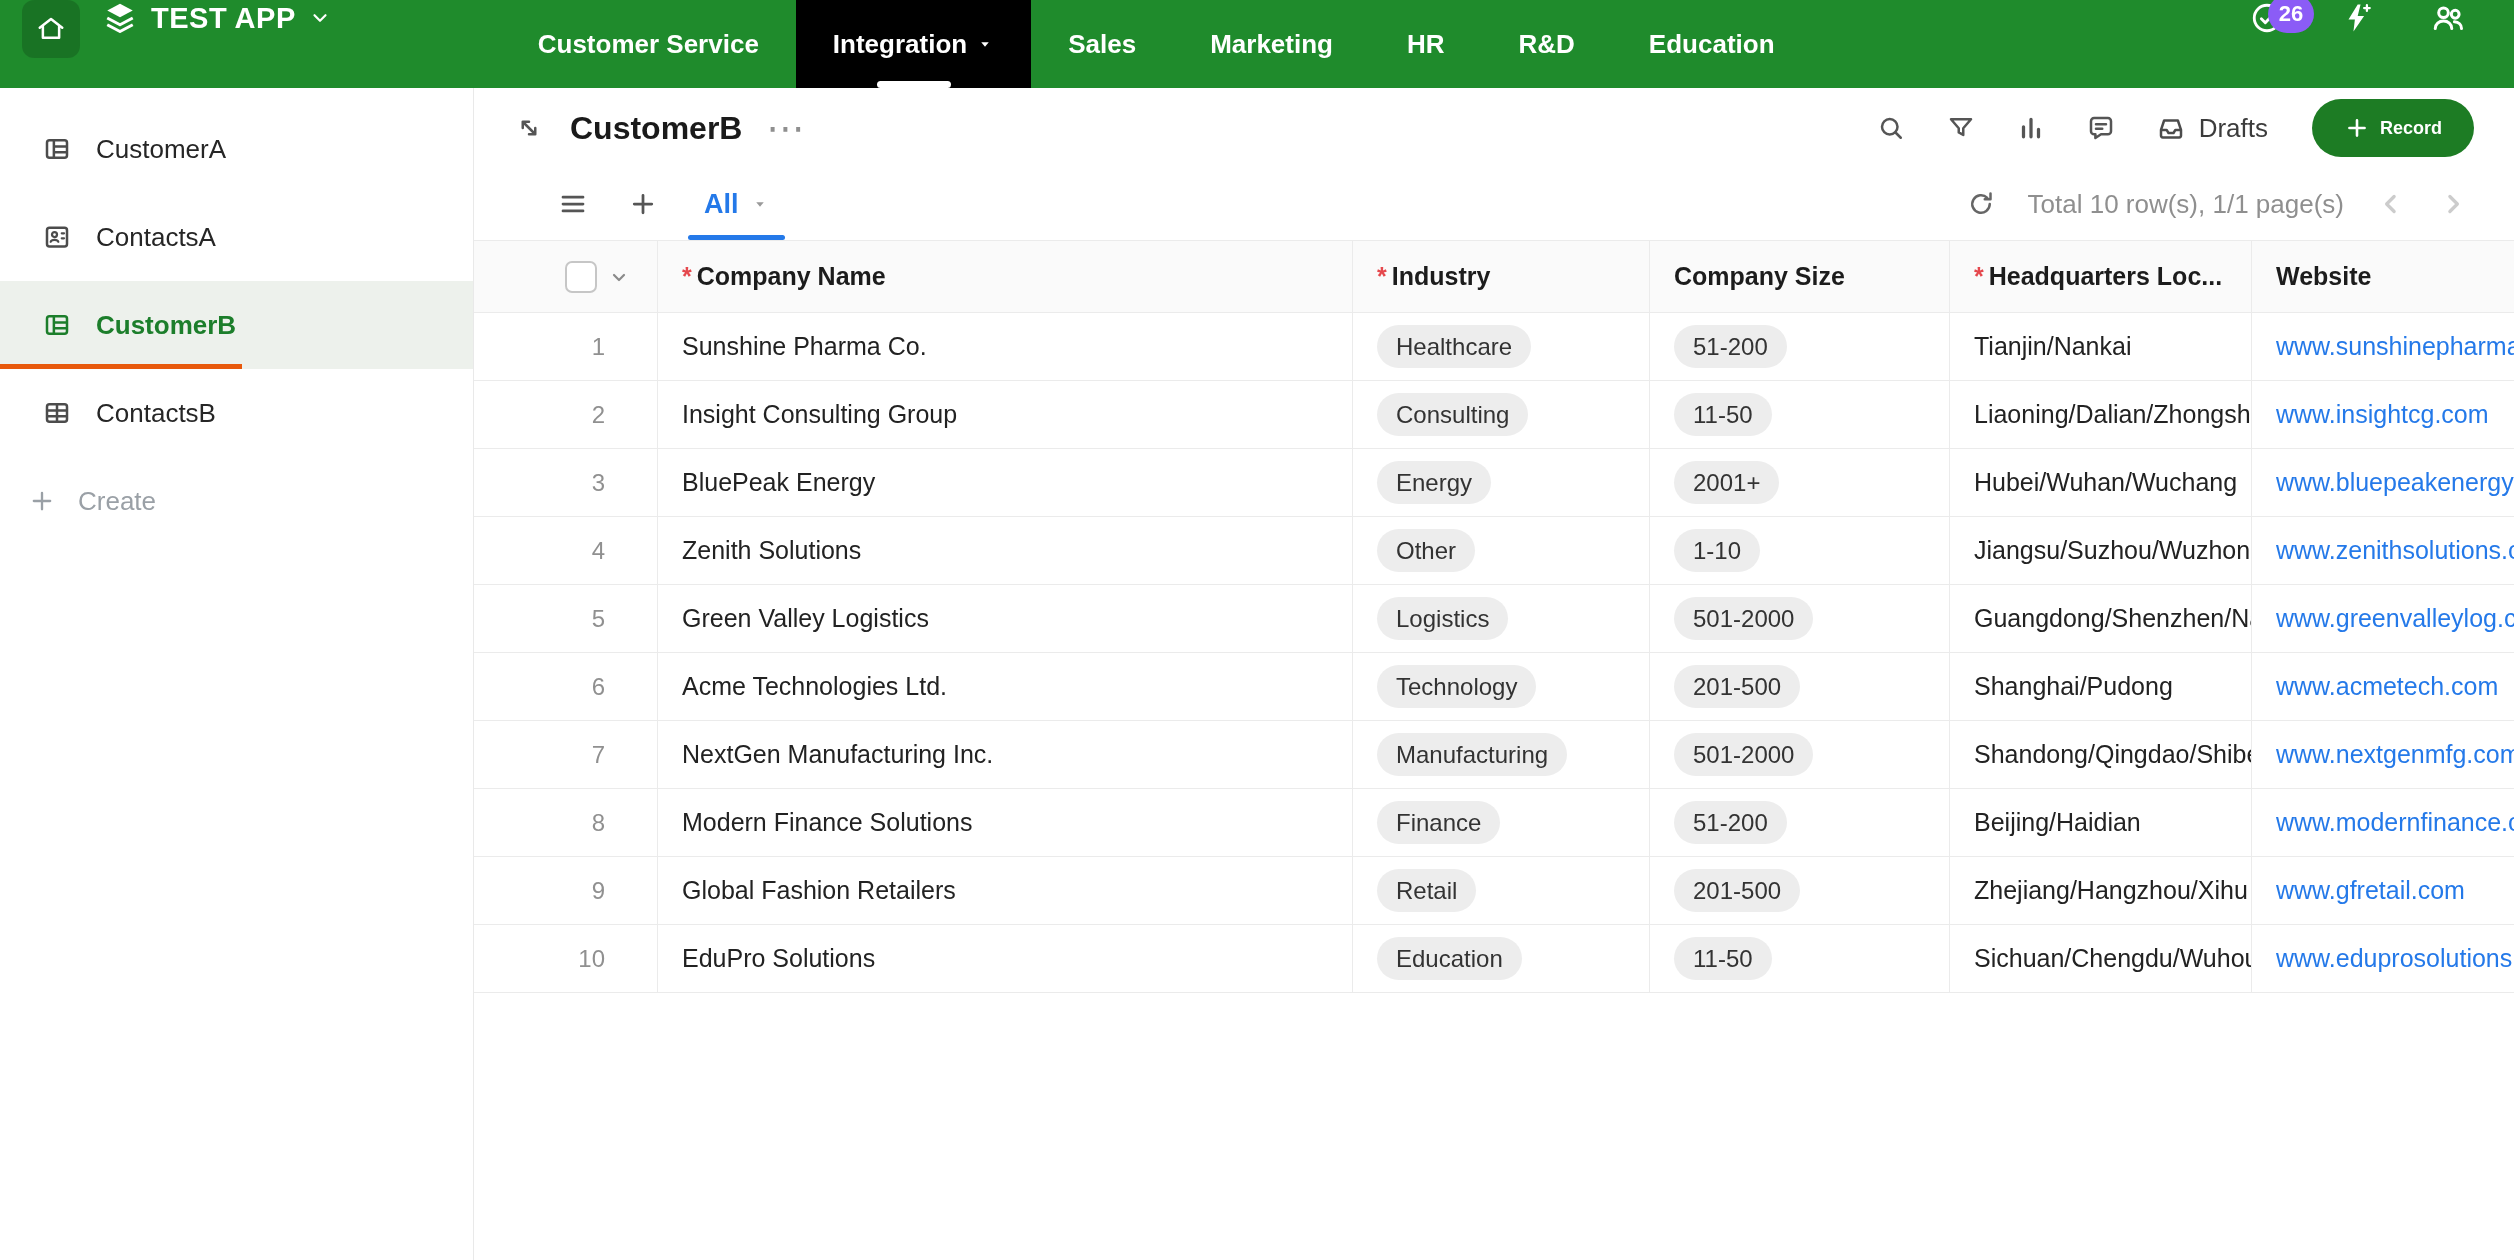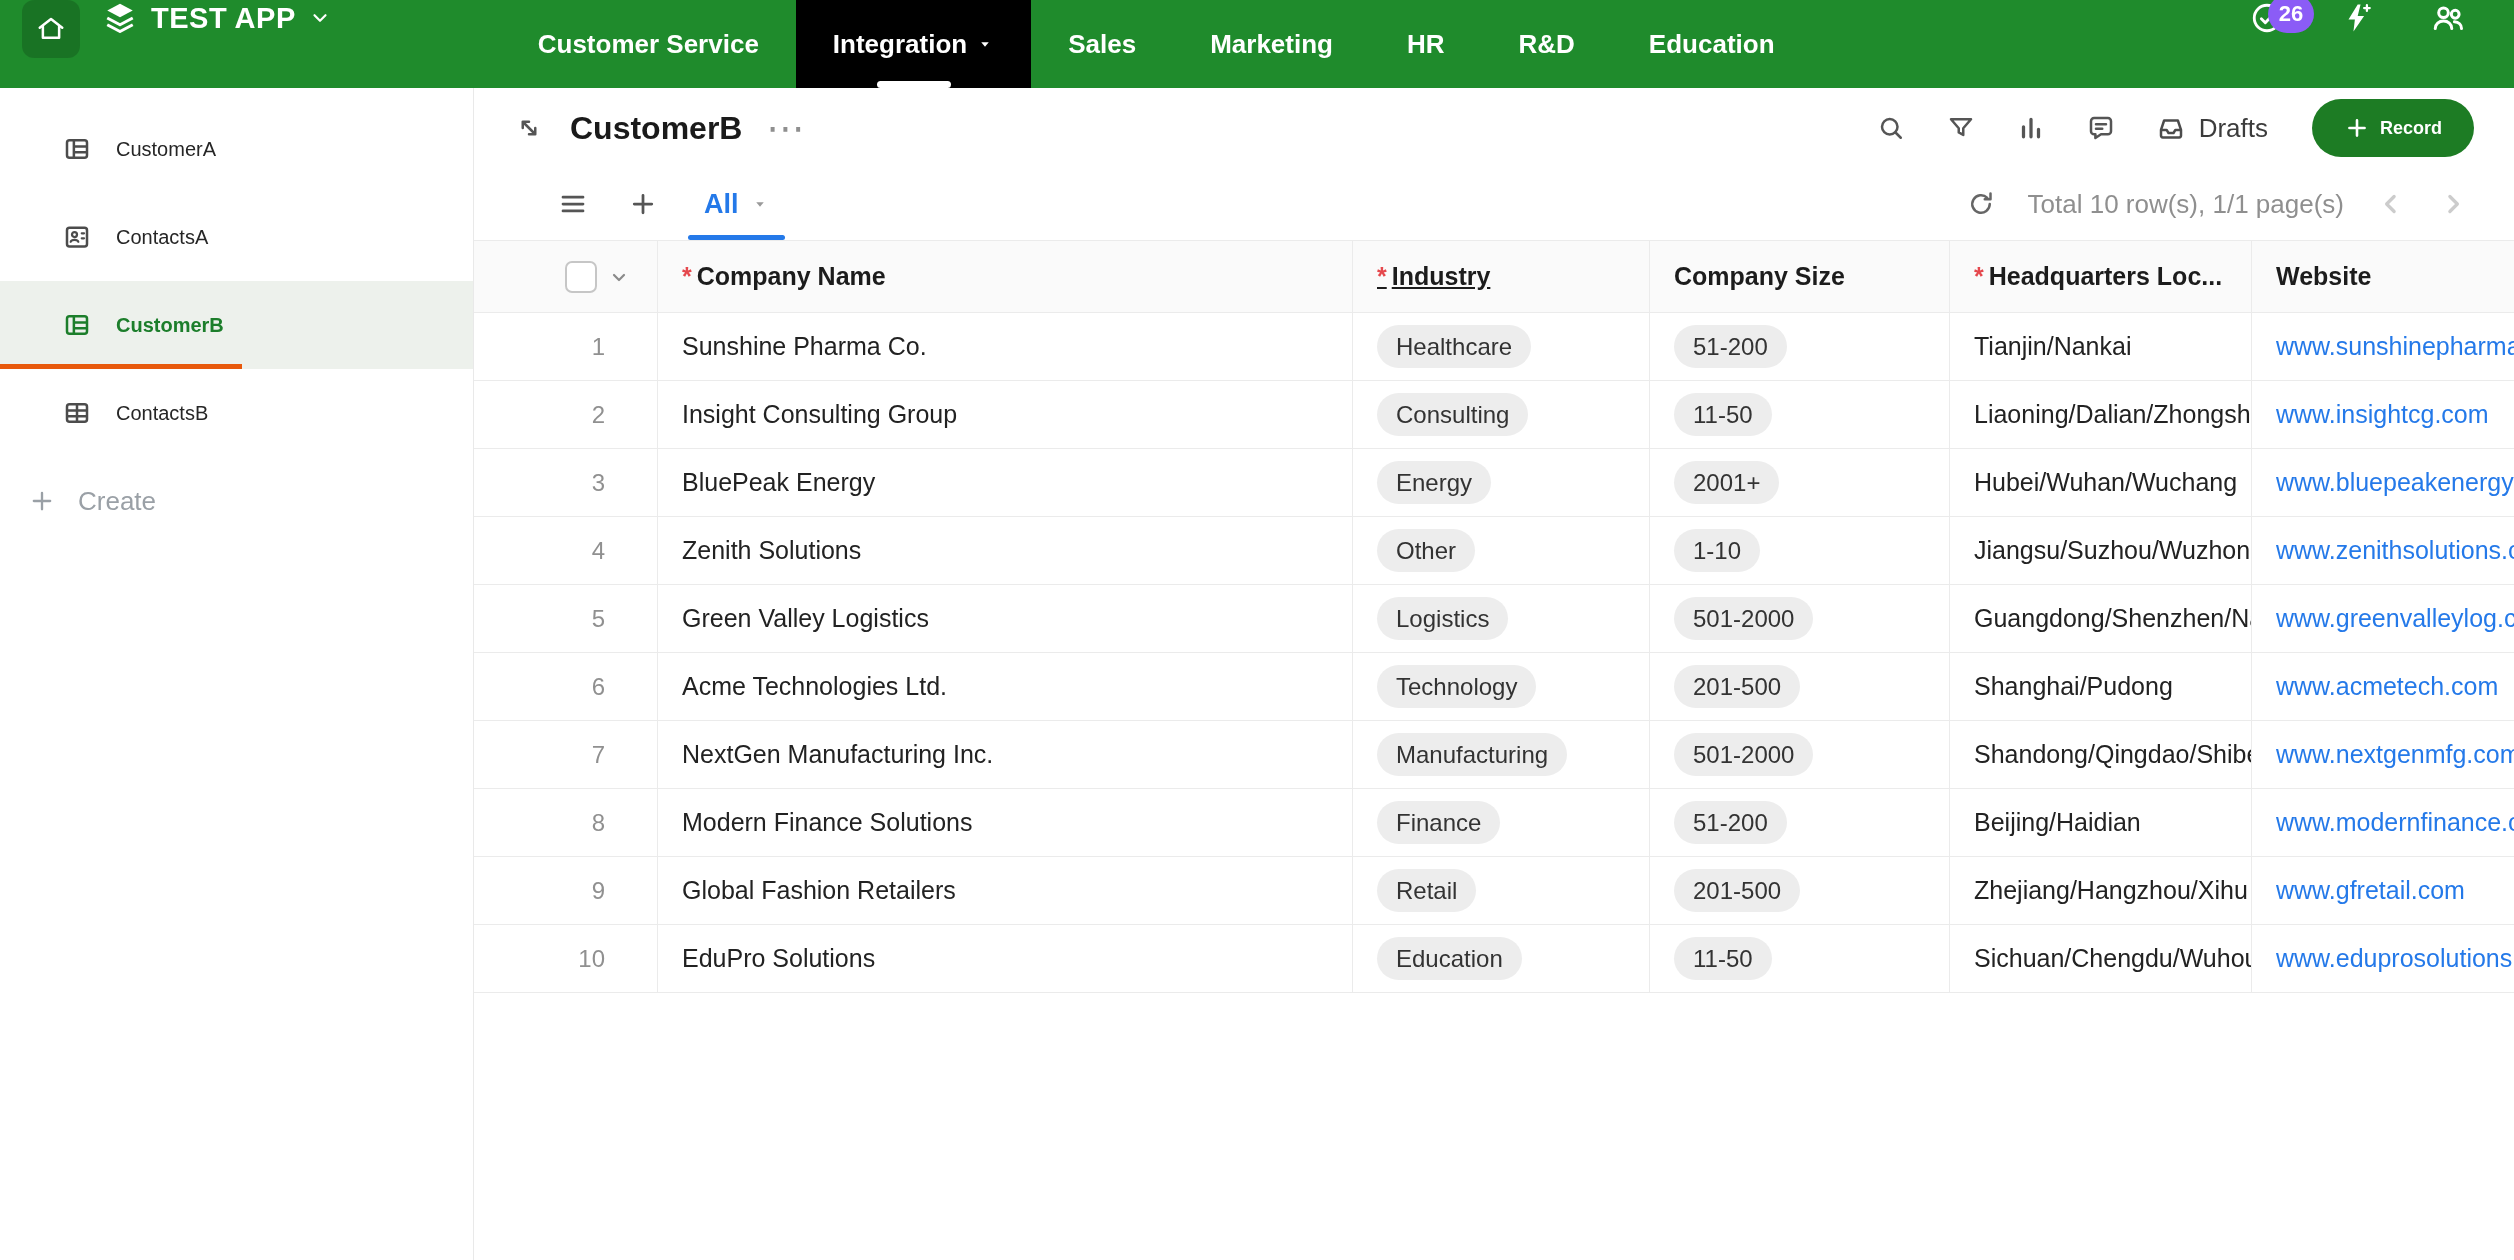--- a/index.html
+++ b/index.html
@@ -22,22 +22,22 @@
   .nav-icon-btn{position:relative;display:flex;align-items:center;justify-content:center;cursor:pointer;}
   .badge{position:absolute;top:-14px;right:-30px;min-width:26px;height:38px;padding:0 10px;background:#8b5cf6;
     border-radius:20px;font-size:22px;font-weight:bold;display:flex;align-items:center;justify-content:center;margin-top:8px;}
 
   
   .body{flex:1;display:flex;min-height:0;}
 
   
   .sidebar{width:474px;flex:0 0 474px;border-right:1px solid #e9e9e9;background:#fff;
     box-sizing:border-box;padding-top:17px;}
-  .sb-item{position:relative;height:88px;display:flex;align-items:center;gap:24px;padding-left:62px;
-    font-size:20px;color:#262626;cursor:pointer;text-align:center;}
+  .sb-item{position:relative;height:88px;display:flex;align-items:center;gap:24px;padding-left:42px;
+    font-size:26px;color:#262626;cursor:pointer;text-align:center;}
   .sb-icon{width:30px;height:30px;color:#4c4c4c;display:flex;}
   .sb-icon svg{width:30px;height:30px;}
   .sb-item.active{background:#edf1ec;color:#1c7e2b;font-weight:bold;}
   .sb-item.active .sb-icon{color:#1c7e2b;}
   .sb-item.active .active-bar{position:absolute;left:0;bottom:0;width:242px;height:5px;background:#e8590c;}
   .create-row{height:88px;display:flex;align-items:center;gap:22px;padding-left:28px;color:#9aa0a6;
     font-size:26px;cursor:pointer;}
   .create-row svg{width:28px;height:28px;}
 
   
@@ -69,21 +69,21 @@
 
   
   .grid-wrap{flex:1;overflow:hidden;}
   table{border-collapse:collapse;table-layout:fixed;width:2518px;margin-left:-1px;}
   th,td{border:1px solid #ebebeb;box-sizing:border-box;}
   thead th{height:72px;background:#fafafa;text-align:left;padding:0 24px;font-size:25px;font-weight:bold;
     color:#1c1c1c;white-space:nowrap;overflow:hidden;cursor:pointer;}
   td{height:68px;padding:0 24px;font-size:25px;color:#222;white-space:nowrap;overflow:hidden;cursor:default;}
   .col-index{width:184px;}
   .col-company{width:695px;}
-  .col-industry{width:297px;text-decoration:underline;}
+  .col-industry{width:297px;}
   .col-size{width:300px;}
   .col-hq{width:302px;}
   .col-website{width:740px;}
   th.col-index{display:table-cell;}
   .index-head{display:flex;align-items:center;justify-content:flex-end;gap:10px;padding-right:2px;}
   .cbx{width:28px;height:28px;border:2px solid #c6c6c6;border-radius:7px;background:#fff;display:inline-block;cursor:pointer;}
   .head-caret{color:#8a8a8a;display:flex;}
   .head-caret svg{width:24px;height:24px;}
   .req{color:#e5484d;margin-right:5px;}
   .row-num{color:#909090;text-align:right;padding-right:52px;font-size:24px;}

